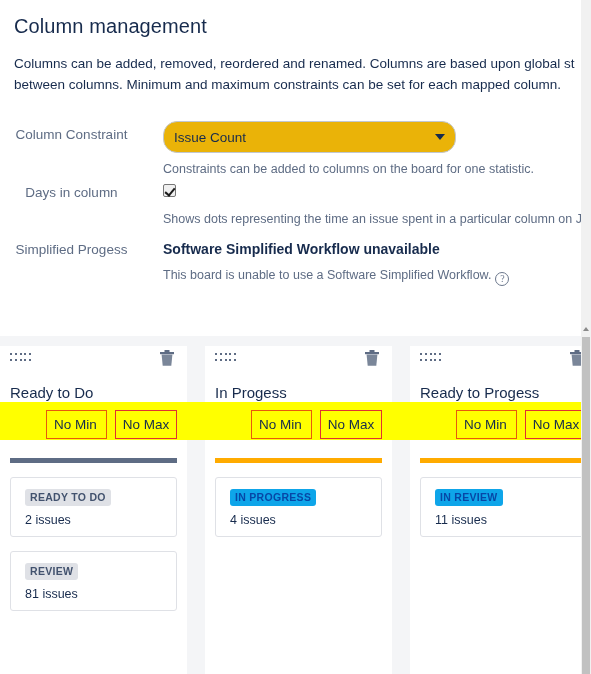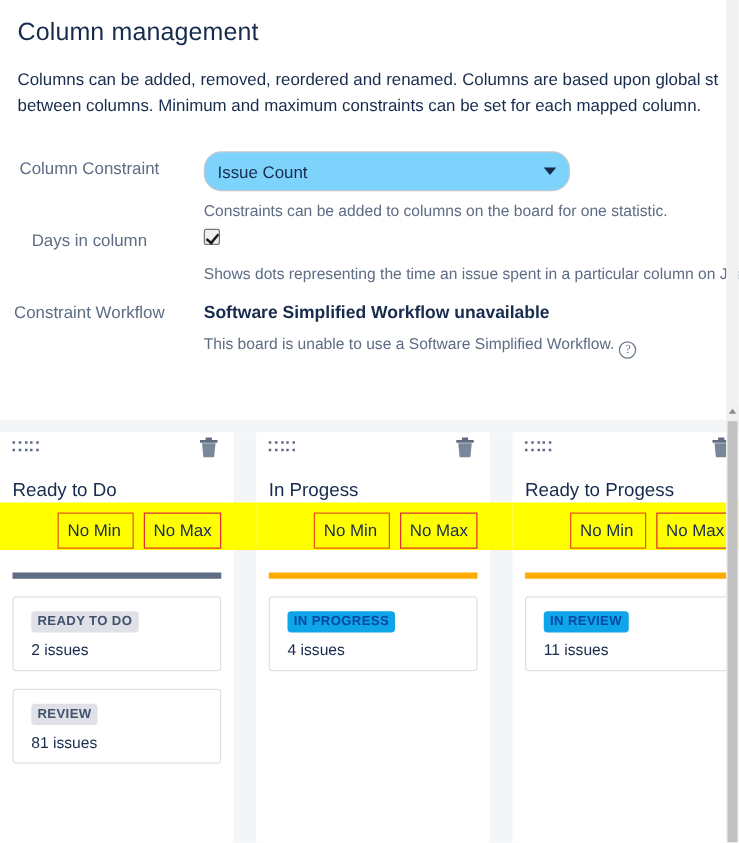--- a/index.html
+++ b/index.html
@@ -33,21 +33,21 @@
   .form-row { position: absolute; left: 0; width: 581px; }
   .form-label {
     position: absolute; width: 143px; text-align: center;
     font-size: 13.5px; color: #5e6c84;
   }
   .form-field { position: absolute; left: 163px; }
 
   .select-box {
     width: 293px; height: 32px;
     border: 1px solid #c1c7d0; border-radius: 14px;
-    background: #7dd3fc;
+    background: #eab308;
     display: flex; align-items: center;
     padding: 0 8px 0 10px;
     font-size: 13.5px; color: #172b4d;
     position: relative; cursor: default;
   }
   .select-box .sel-val { flex: 1; }
   .select-caret {
     width: 0; height: 0;
     border-left: 5px solid transparent;
     border-right: 5px solid transparent;
@@ -240,21 +240,21 @@
 
   <div class="form-row" style="top:166px;">
     <div class="form-label" style="top:2px;">Days in column</div>
     <div class="form-field">
       <span class="checkbox"></span>
       <div class="help-text" style="margin-top:9px;">Shows dots representing the time an issue spent in a particular column on Jira bo</div>
     </div>
   </div>
 
   <div class="form-row" style="top:224px;">
-    <div class="form-label" style="top:1px;">Constraint Workflow</div>
+    <div class="form-label" style="top:1px;">Simplified Progess</div>
     <div class="form-field">
       <div class="bold-val">Software Simplified Workflow unavailable</div>
       <div class="help-text" style="margin-top:9px;">
         <span>This board is unable to use a Software Simplified Workflow.</span><span class="help-q">?</span>
       </div>
     </div>
   </div>
 
   <div class="board-topstrip"></div>
 

